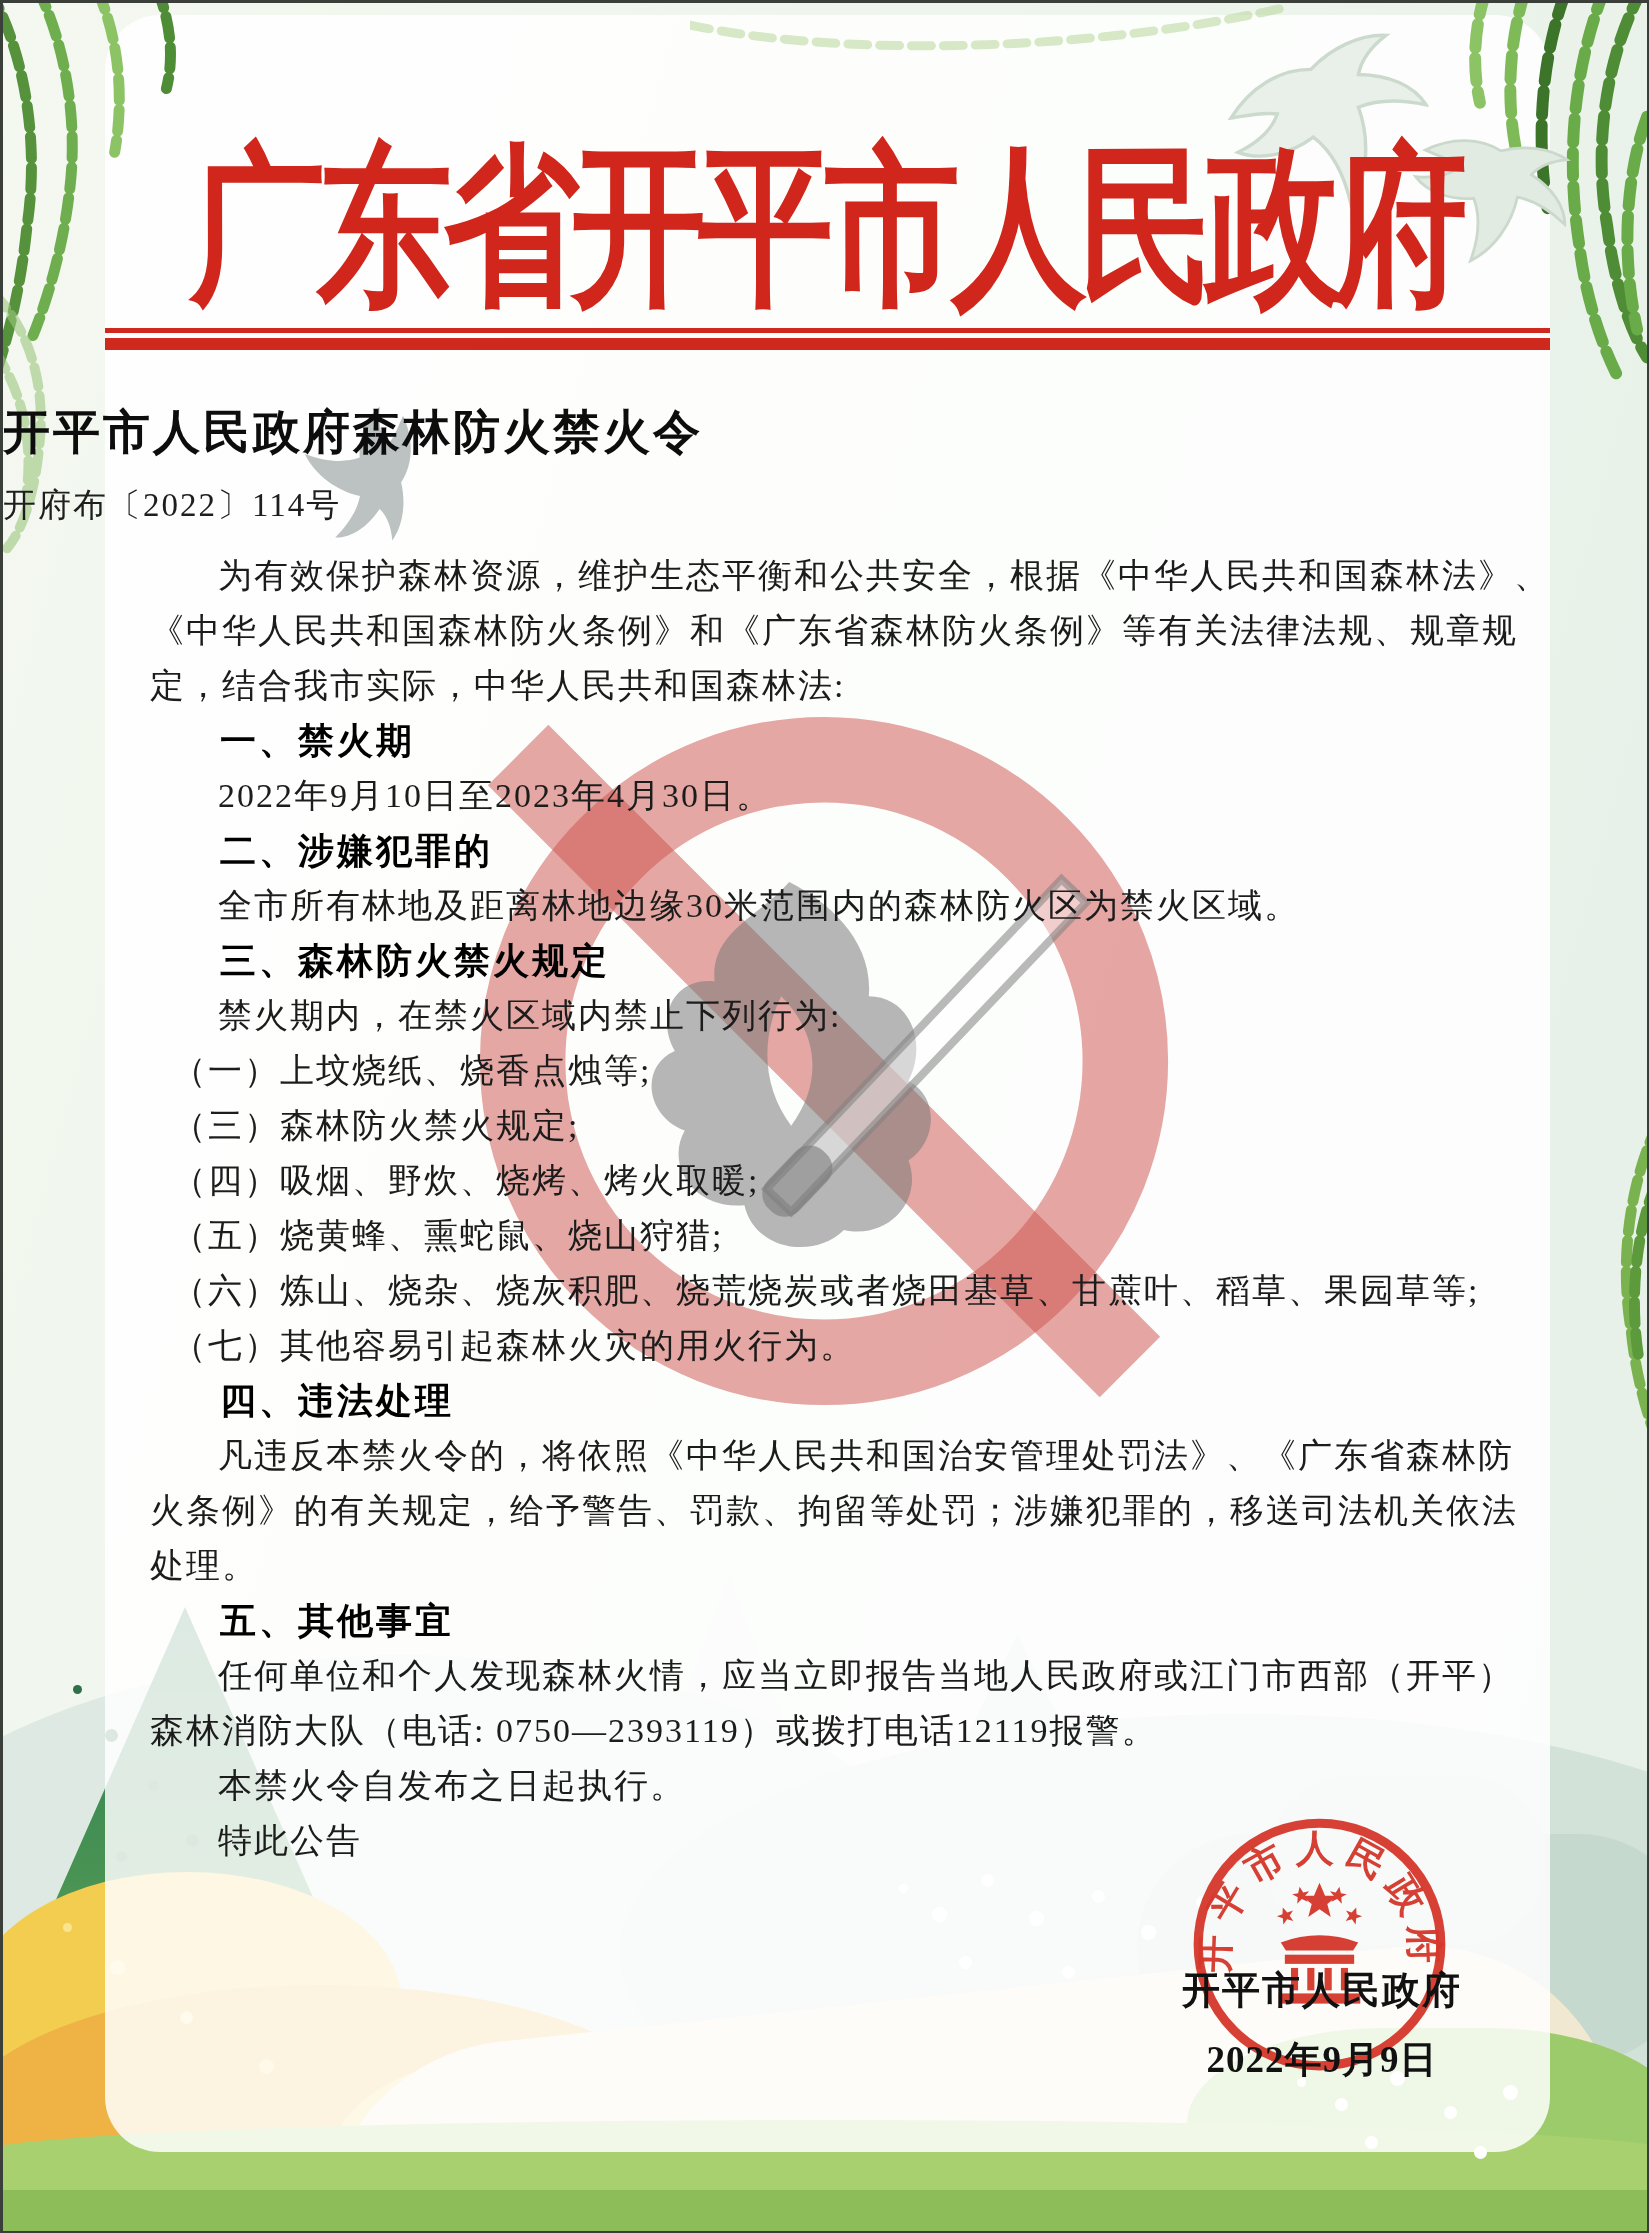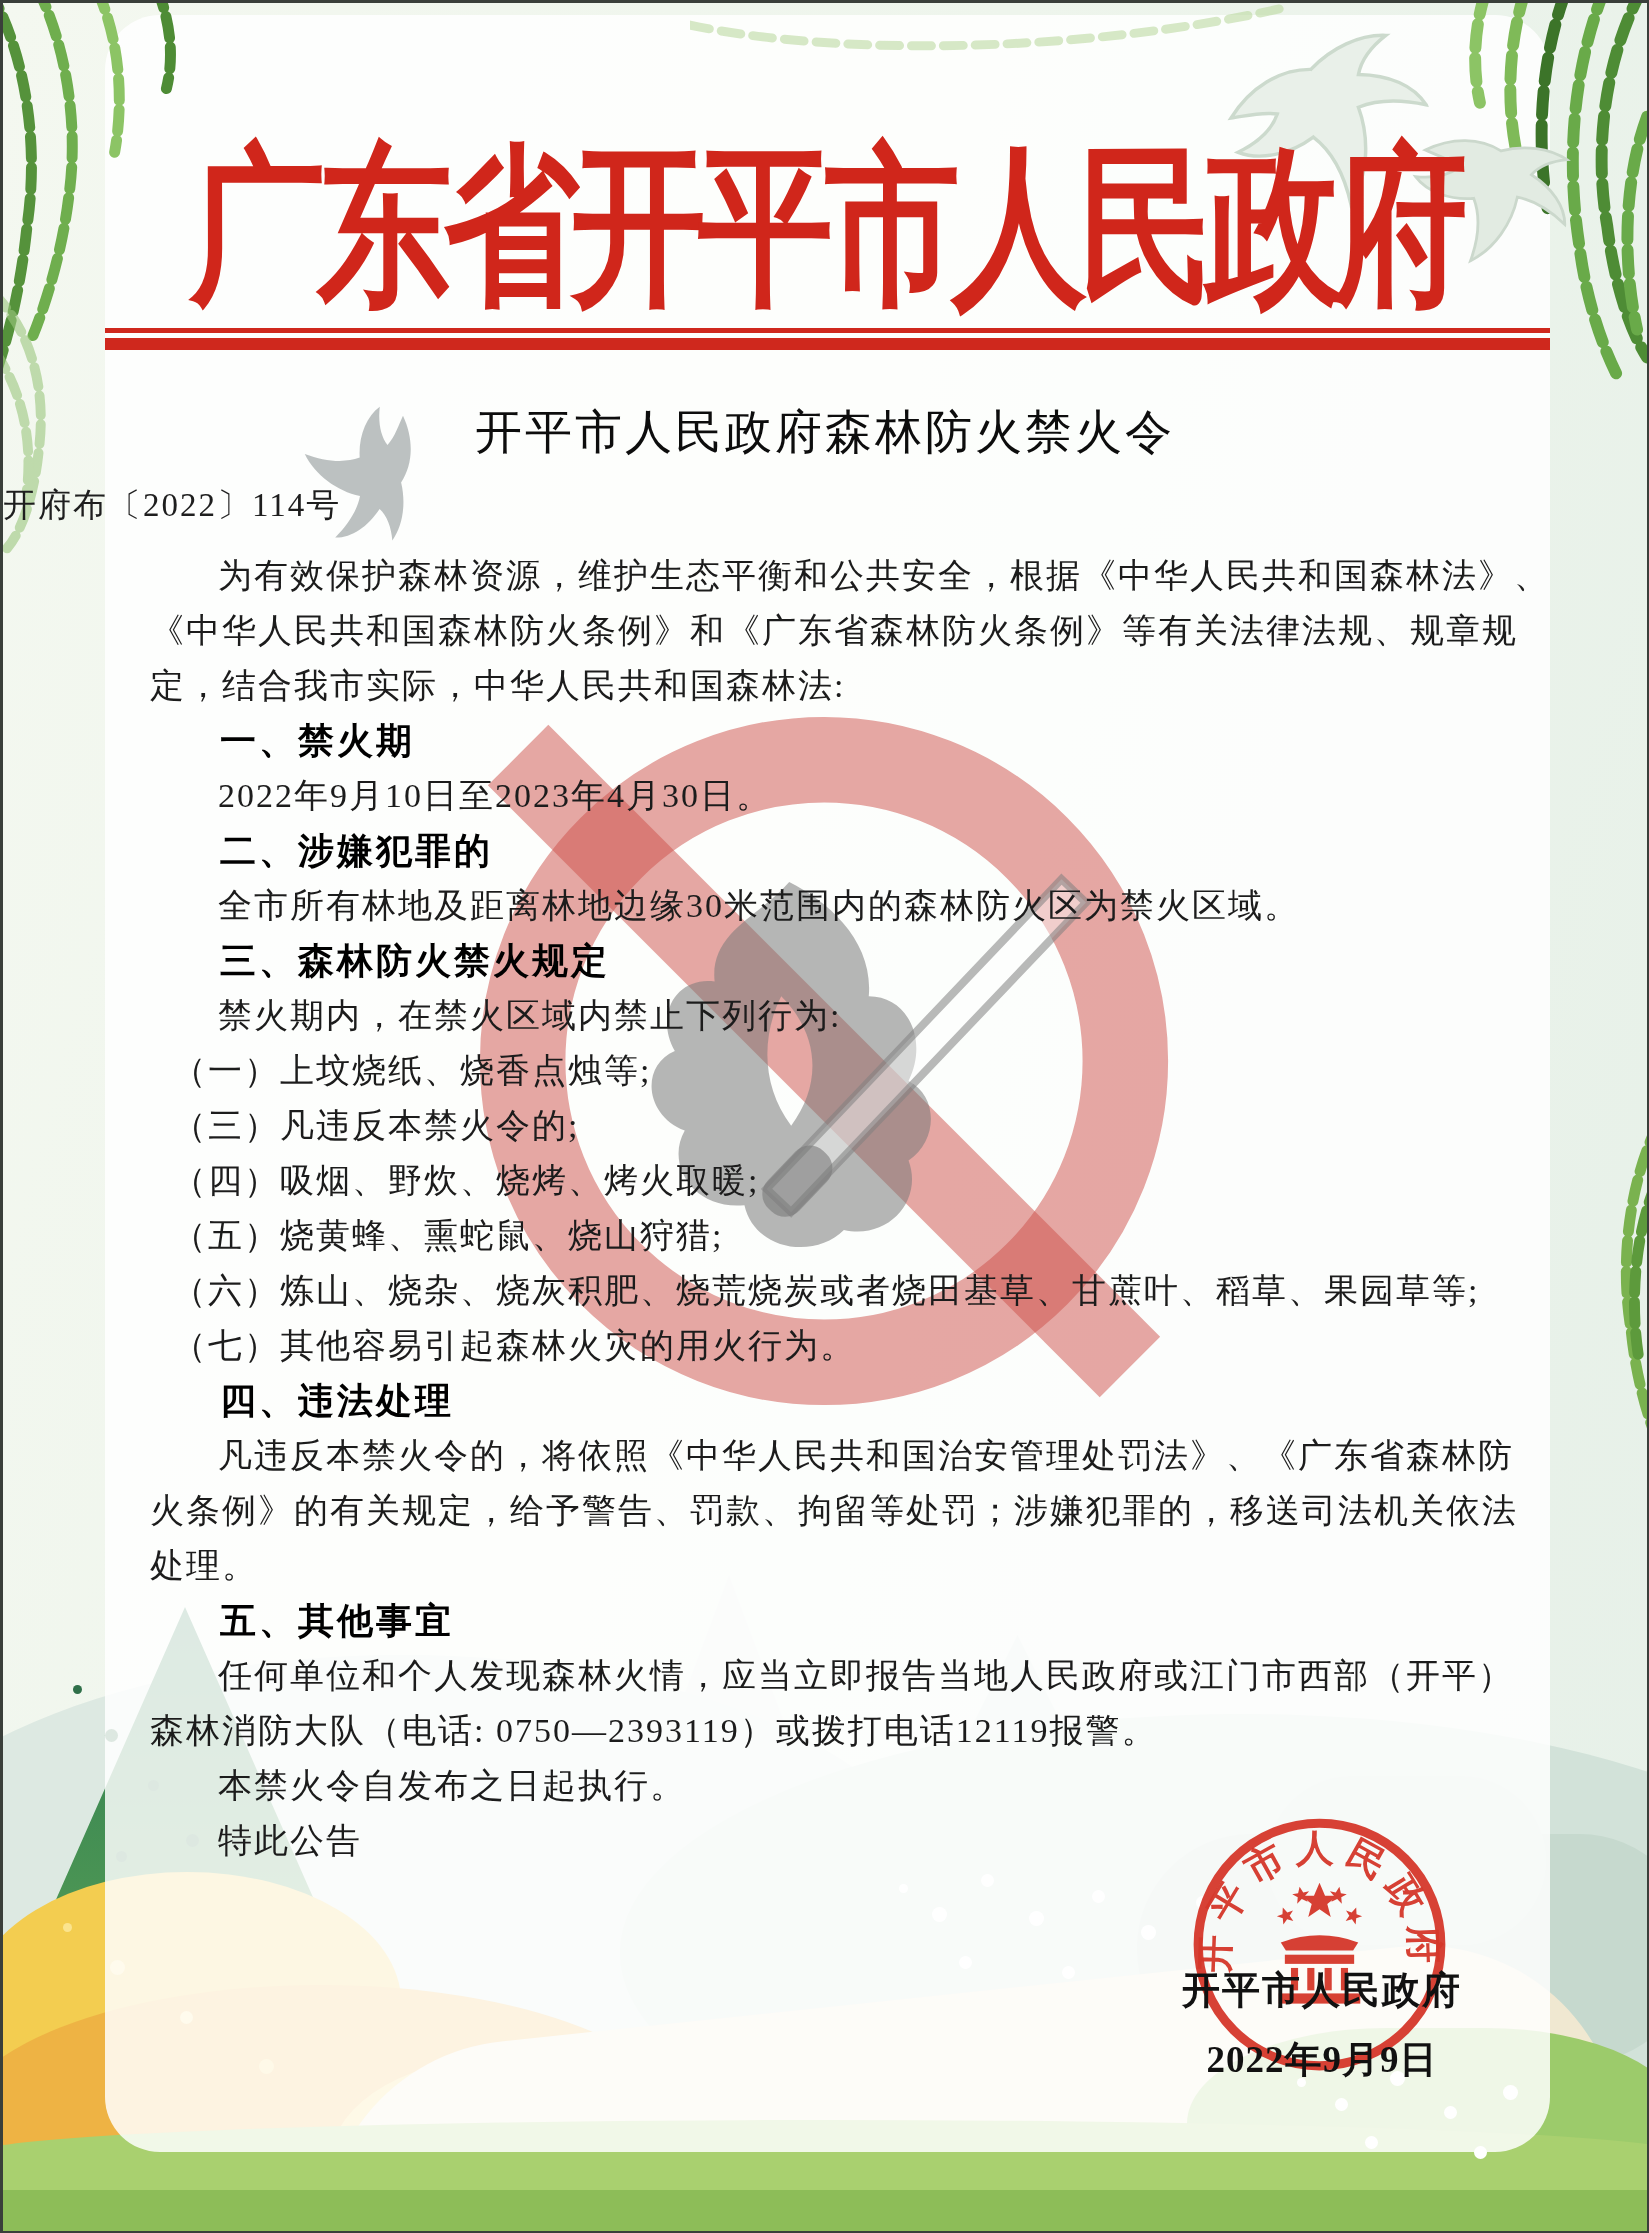--- a/index.html
+++ b/index.html
@@ -42,22 +42,22 @@
      149px 30px 0 2px #fff,209px 10px 0 3px #fff,70px 60px 0 2px #fff,179px 70px 0 2px #fff;}
   .bushDotsY{left:60px;top:1920px;background:#fbe48e;box-shadow:50px 40px 0 3px #fbe48e,119px 90px 0 2px #fbe48e,
      199px 139px 0 3px #f9d96f,328px 169px 0 2px #f9d96f,438px 199px 0 3px #f9d96f;}
   
   .banner-title{left:0;width:100%;top:117px;line-height:169px;text-align:center;color:#d0261b;
       font-weight:bold;font-size:135px;letter-spacing:-8px;transform:scaleY(1.28);transform-origin:center top;
       white-space:nowrap;}
   .rule{left:102px;width:1445px;background:#cf281d;}
   .rule-thin{top:325px;height:5px;}
   .rule-thick{top:335px;height:12px;}
-  .doc-title{left:0;width:100%;top:398px;text-align:center;font-family:"Liberation Sans","DejaVu Sans",sans-serif;
-      font-weight:normal;font-size:47px;letter-spacing:3px;color:#0d0d0d;}
+  .doc-title{left:0;width:100%;top:398px;font-family:"Liberation Sans","DejaVu Sans",sans-serif;
+      font-weight:bold;font-size:47px;letter-spacing:3px;color:#0d0d0d;}
   .doc-number{left:0;width:100%;top:480px;text-align:left;font-size:33px;letter-spacing:2px;color:#1e1e1e;}
   .body-lines{left:147px;top:545px;width:1345px;font-size:34px;color:#1c1c1c;}
   .line{height:55px;line-height:55px;letter-spacing:2px;white-space:nowrap;}
   .line.indent{text-indent:68px;}
   .line.item{text-indent:22px;}
   .line.heading{font-family:"Liberation Sans","DejaVu Sans",sans-serif;font-weight:bold;font-size:36px;
       text-indent:70px;color:#000;letter-spacing:3px;}
   .line b{font-weight:normal;}
   .sig-org{left:1134px;width:370px;top:1962px;text-align:center;font-size:38px;font-weight:600;
       letter-spacing:2px;color:#111;}
@@ -193,21 +193,21 @@
       <div class="line indent">为有效保护森林资源，维护生态平衡和公共安全，根据《中华人民共和国森林法》、</div>
       <div class="line ">《中华人民共和国森林防火条例》和《广东省森林防火条例》等有关法律法规、规章规</div>
       <div class="line ">定，结合我市实际，中华人民共和国森林法:</div>
       <div class="line heading">一、禁火期</div>
       <div class="line indent"><b>2022</b>年<b>9</b>月<b>10</b>日至<b>2023</b>年<b>4</b>月<b>30</b>日。</div>
       <div class="line heading">二、涉嫌犯罪的</div>
       <div class="line indent">全市所有林地及距离林地边缘<b>30</b>米范围内的森林防火区为禁火区域。</div>
       <div class="line heading">三、森林防火禁火规定</div>
       <div class="line indent">禁火期内，在禁火区域内禁止下列行为:</div>
       <div class="line item">（一）上坟烧纸、烧香点烛等;</div>
-      <div class="line item">（三）凡违反本禁火令的;</div>
+      <div class="line item">（三）森林防火禁火规定;</div>
       <div class="line item">（四）吸烟、野炊、烧烤、烤火取暖;</div>
       <div class="line item">（五）烧黄蜂、熏蛇鼠、烧山狩猎;</div>
       <div class="line item">（六）炼山、烧杂、烧灰积肥、烧荒烧炭或者烧田基草、甘蔗叶、稻草、果园草等;</div>
       <div class="line item">（七）其他容易引起森林火灾的用火行为。</div>
       <div class="line heading">四、违法处理</div>
       <div class="line indent">凡违反本禁火令的，将依照《中华人民共和国治安管理处罚法》、《广东省森林防</div>
       <div class="line ">火条例》的有关规定，给予警告、罚款、拘留等处罚；涉嫌犯罪的，移送司法机关依法</div>
       <div class="line ">处理。</div>
       <div class="line heading">五、其他事宜</div>
       <div class="line indent">任何单位和个人发现森林火情，应当立即报告当地人民政府或江门市西部（开平）</div>

